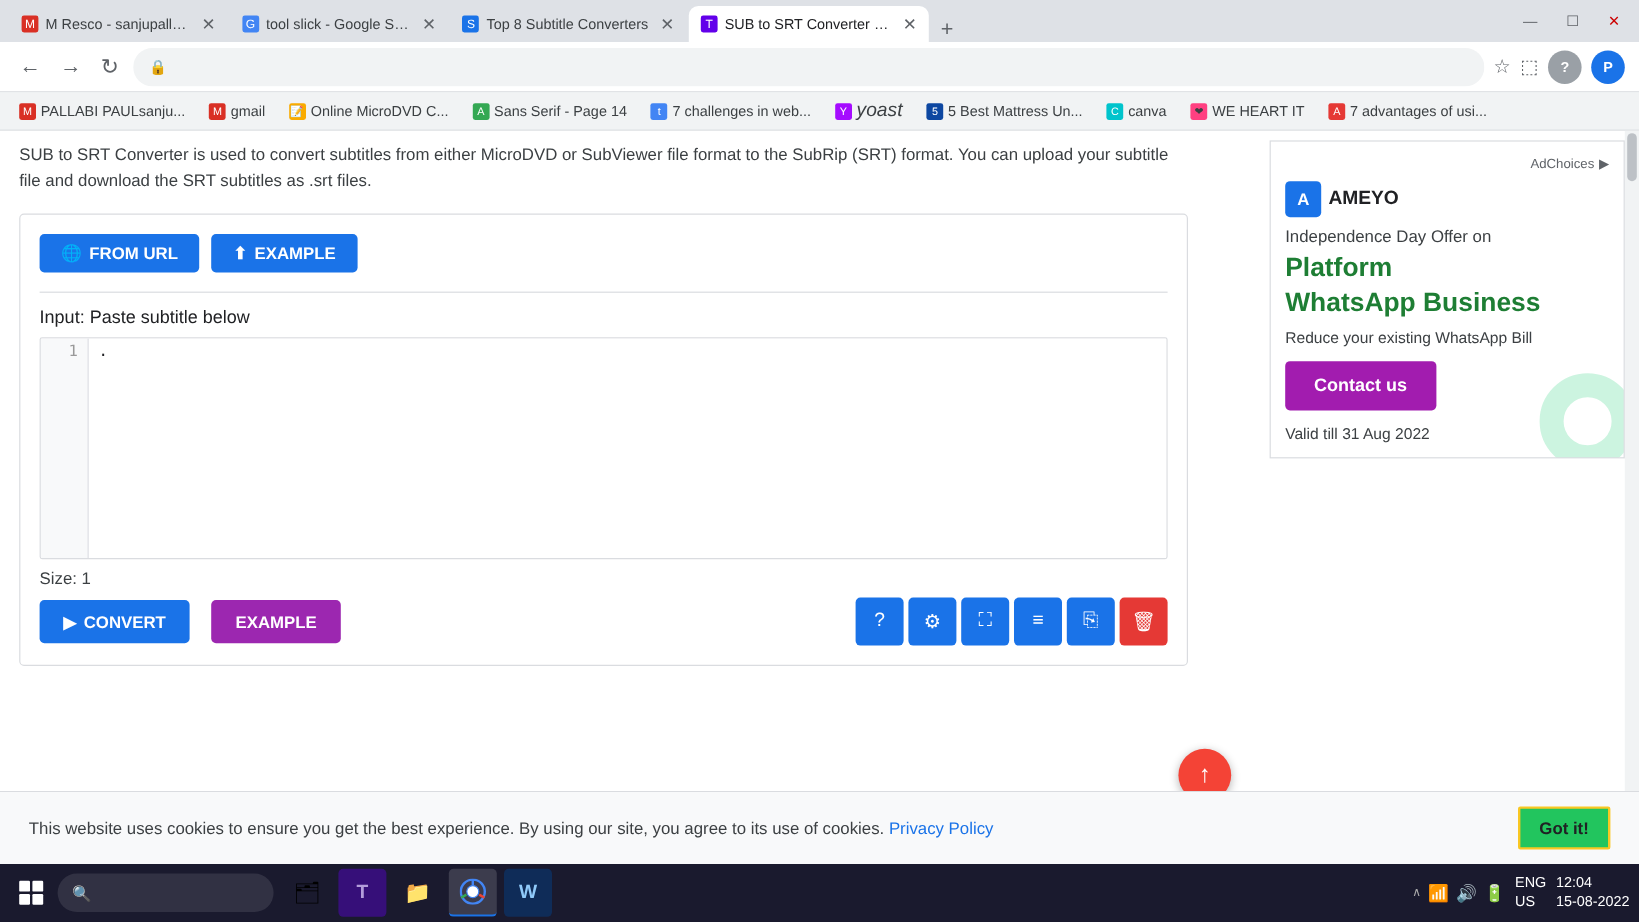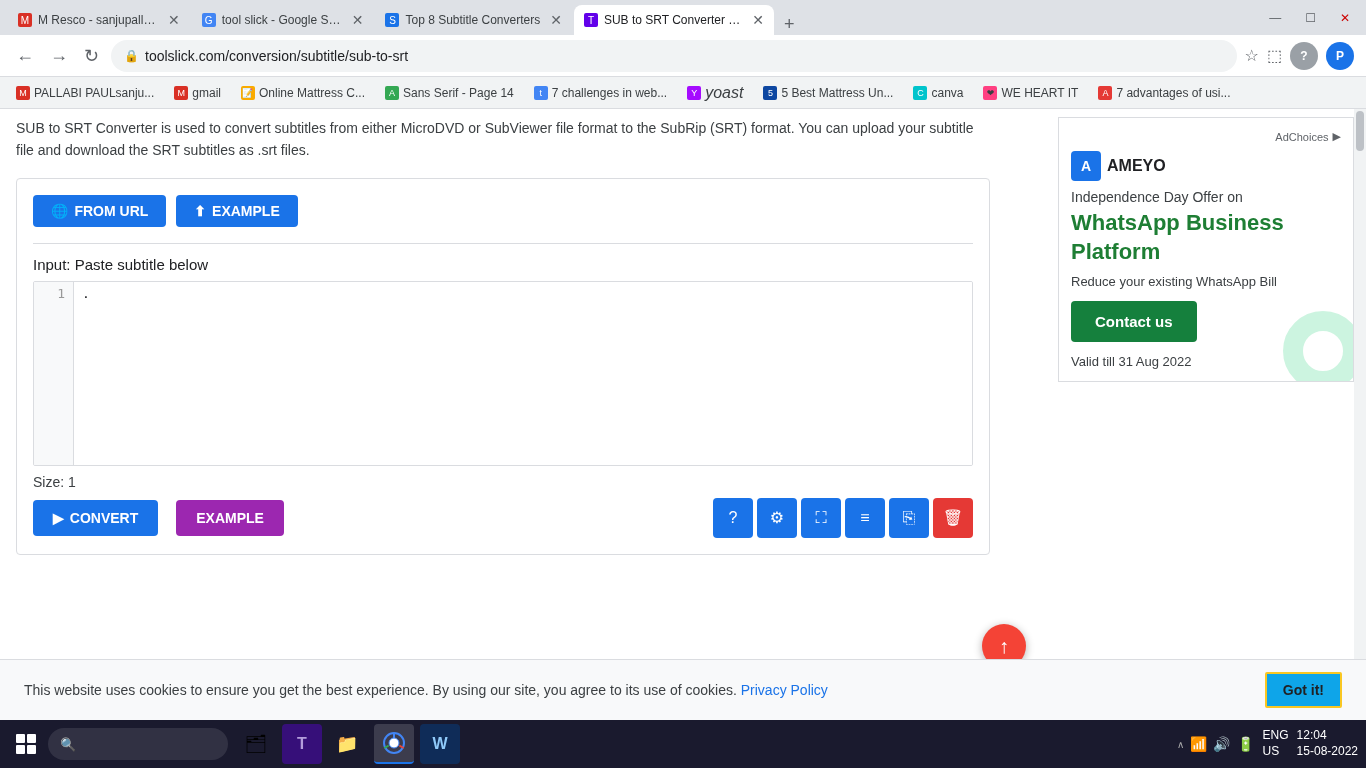--- a/index.html
+++ b/index.html
@@ -342,21 +342,21 @@
       font-weight: bold;
       line-height: 1.3;
       margin-bottom: 8px;
     }
     .ad-desc {
       font-size: 13px;
       color: #3c4043;
       margin-bottom: 12px;
     }
     .contact-btn {
-      background: #15803d;
+      background: #a21caf;
       color: white;
       border: none;
       padding: 12px 24px;
       border-radius: 4px;
       font-size: 15px;
       font-weight: bold;
       cursor: pointer;
       margin-bottom: 12px;
     }
     .valid-text {
@@ -414,21 +414,21 @@
       font-size: 14px;
       color: #3c4043;
       z-index: 200;
     }
     .cookie-link {
       color: #1a73e8;
       text-decoration: none;
       cursor: pointer;
     }
     .got-it-btn {
-      background: #0ea5e9;
+      background: #22c55e;
       color: #202124;
       border: 2px solid #f9c722;
       padding: 8px 16px;
       font-size: 14px;
       font-weight: bold;
       cursor: pointer;
       border-radius: 2px;
     }
 
     
@@ -550,42 +550,41 @@
     <span class="win-ctrl" style="color:#c00;">✕</span>
   </div>
 </div>
 
 <div class="addressbar">
   <button class="nav-btn">←</button>
   <button class="nav-btn">→</button>
   <button class="nav-btn">↻</button>
   <div class="url-bar">
     <span class="lock-icon">🔒</span>
-    <span style="font-size:14px; color:#202124;">toolslick.com/conversion/subtitle/sub-to-srt</span>
   </div>
   <div class="addressbar-actions">
     <span class="addr-icon">☆</span>
     <span class="addr-icon">⬚</span>
     <div class="avatar">?</div>
     <div class="profile-p">P</div>
   </div>
 </div>
 
 <div class="bookmarks-bar">
   <div class="bookmark-item">
     <div class="bm-icon" style="background:#d93025; color:white; font-size:9px; display:flex;align-items:center;justify-content:center; border-radius:2px;">M</div>
     <span style="font-size:12px;">PALLABI PAULsanju...</span>
   </div>
   <div class="bookmark-item">
     <div class="bm-icon" style="background:#d93025; color:white; font-size:9px; display:flex;align-items:center;justify-content:center; border-radius:2px;">M</div>
     <span style="font-size:12px;">gmail</span>
   </div>
   <div class="bookmark-item">
     <div class="bm-icon" style="background:#f9ab00; font-size:9px; display:flex;align-items:center;justify-content:center; border-radius:2px;">📝</div>
-    <span style="font-size:12px;">Online Mattress C...</span>
+    <span style="font-size:12px;">Online MicroDVD C...</span>
   </div>
   <div class="bookmark-item">
     <div class="bm-icon" style="background:#34a853; color:white; font-size:9px; display:flex;align-items:center;justify-content:center; border-radius:2px;">A</div>
     <span style="font-size:12px;">Sans Serif - Page 14</span>
   </div>
   <div class="bookmark-item">
     <div class="bm-icon" style="background:#4285f4; color:white; font-size:9px; display:flex;align-items:center;justify-content:center; border-radius:2px;">t</div>
     <span style="font-size:12px;">7 challenges in web...</span>
   </div>
   <div class="bookmark-item">
@@ -670,22 +669,22 @@
       <div class="ad-choices">
         <span>AdChoices</span>
         <span>▶</span>
       </div>
       <div class="ameyo-logo">
         <div class="ameyo-icon">A</div>
         <span class="ameyo-text">AMEYO</span>
       </div>
       <p class="ad-offer-text">Independence Day Offer on</p>
       <div class="ad-title">
+        <div>Platform</div>
         <div>WhatsApp Business</div>
-        <div>Platform</div>
       </div>
       <p class="ad-desc">Reduce your existing WhatsApp Bill</p>
       <button class="contact-btn">Contact us</button>
       <p class="valid-text">Valid till 31 Aug 2022</p>
       
       <div style="position:absolute; right:-10px; bottom:-10px; width:80px; height:80px; border-radius:50%; border:20px solid rgba(0,200,100,0.2);"></div>
     </div>
 
     
   </div>

